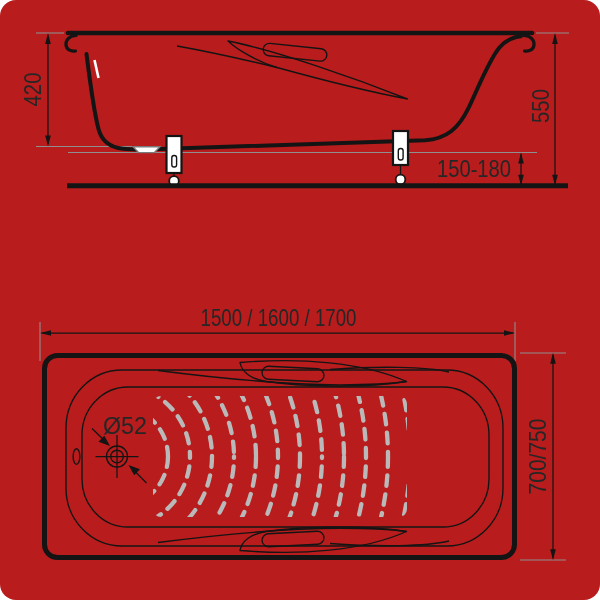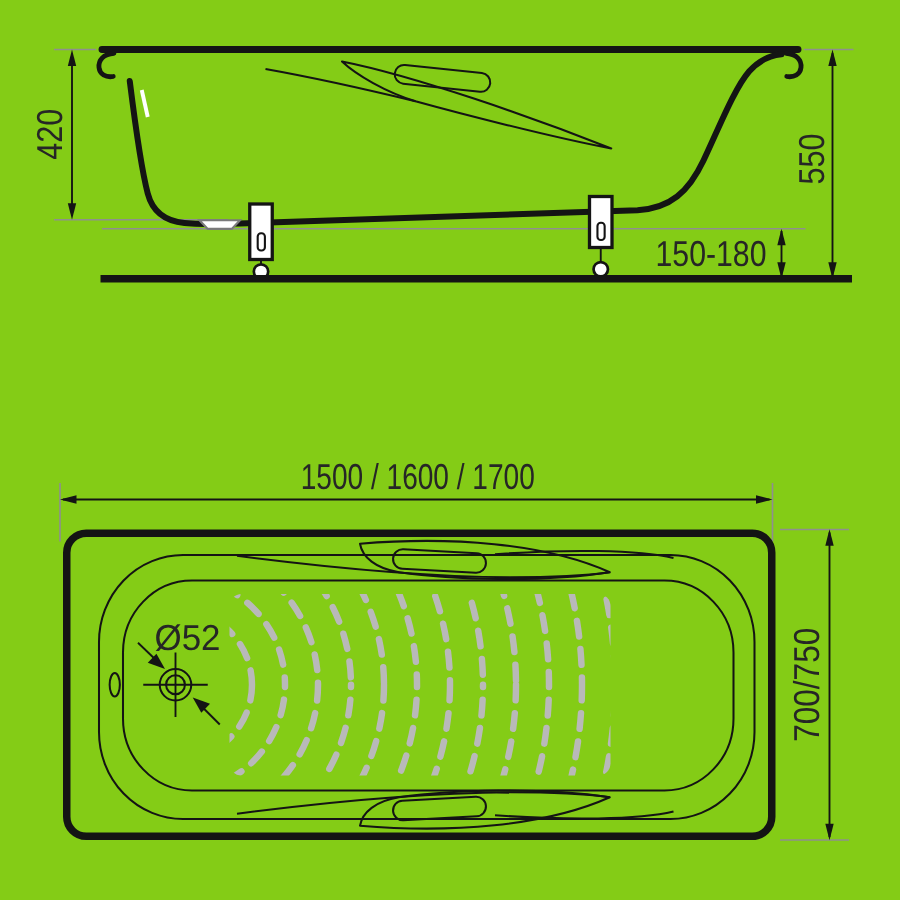--- a/index.html
+++ b/index.html
@@ -1,16 +1,16 @@
 <!DOCTYPE html>
 <html><head>
 <meta charset="utf-8">
 <style>
   html,body{margin:0;padding:0;background:#fff;width:600px;height:600px;overflow:hidden;}
-  .canvas{width:600px;height:600px;background:#84cc16;}
+  .canvas{width:600px;height:600px;background:#b91c1c;border-radius:16px;}
   svg{display:block;}
   .ln-thick{stroke:#141414;stroke-width:4.6;fill:none;stroke-linecap:round;}
   .ln-floor{stroke:#141414;stroke-width:5;fill:none;stroke-linecap:butt;}
   .ln-mid{stroke:#141414;stroke-width:3.2;fill:none;stroke-linecap:round;}
   .ln-wall{stroke:#141414;stroke-width:4;fill:none;stroke-linecap:round;}
   .ln-thin{stroke:#141414;stroke-width:1.35;fill:none;stroke-linejoin:round;}
   .ln-ext{stroke:#8f8f8f;stroke-width:1.1;fill:none;}
   .ln-dim{stroke:#141414;stroke-width:1.25;fill:none;}
   .arrow{fill:#141414;stroke:none;}
   .wfill{fill:#ffffff;}

